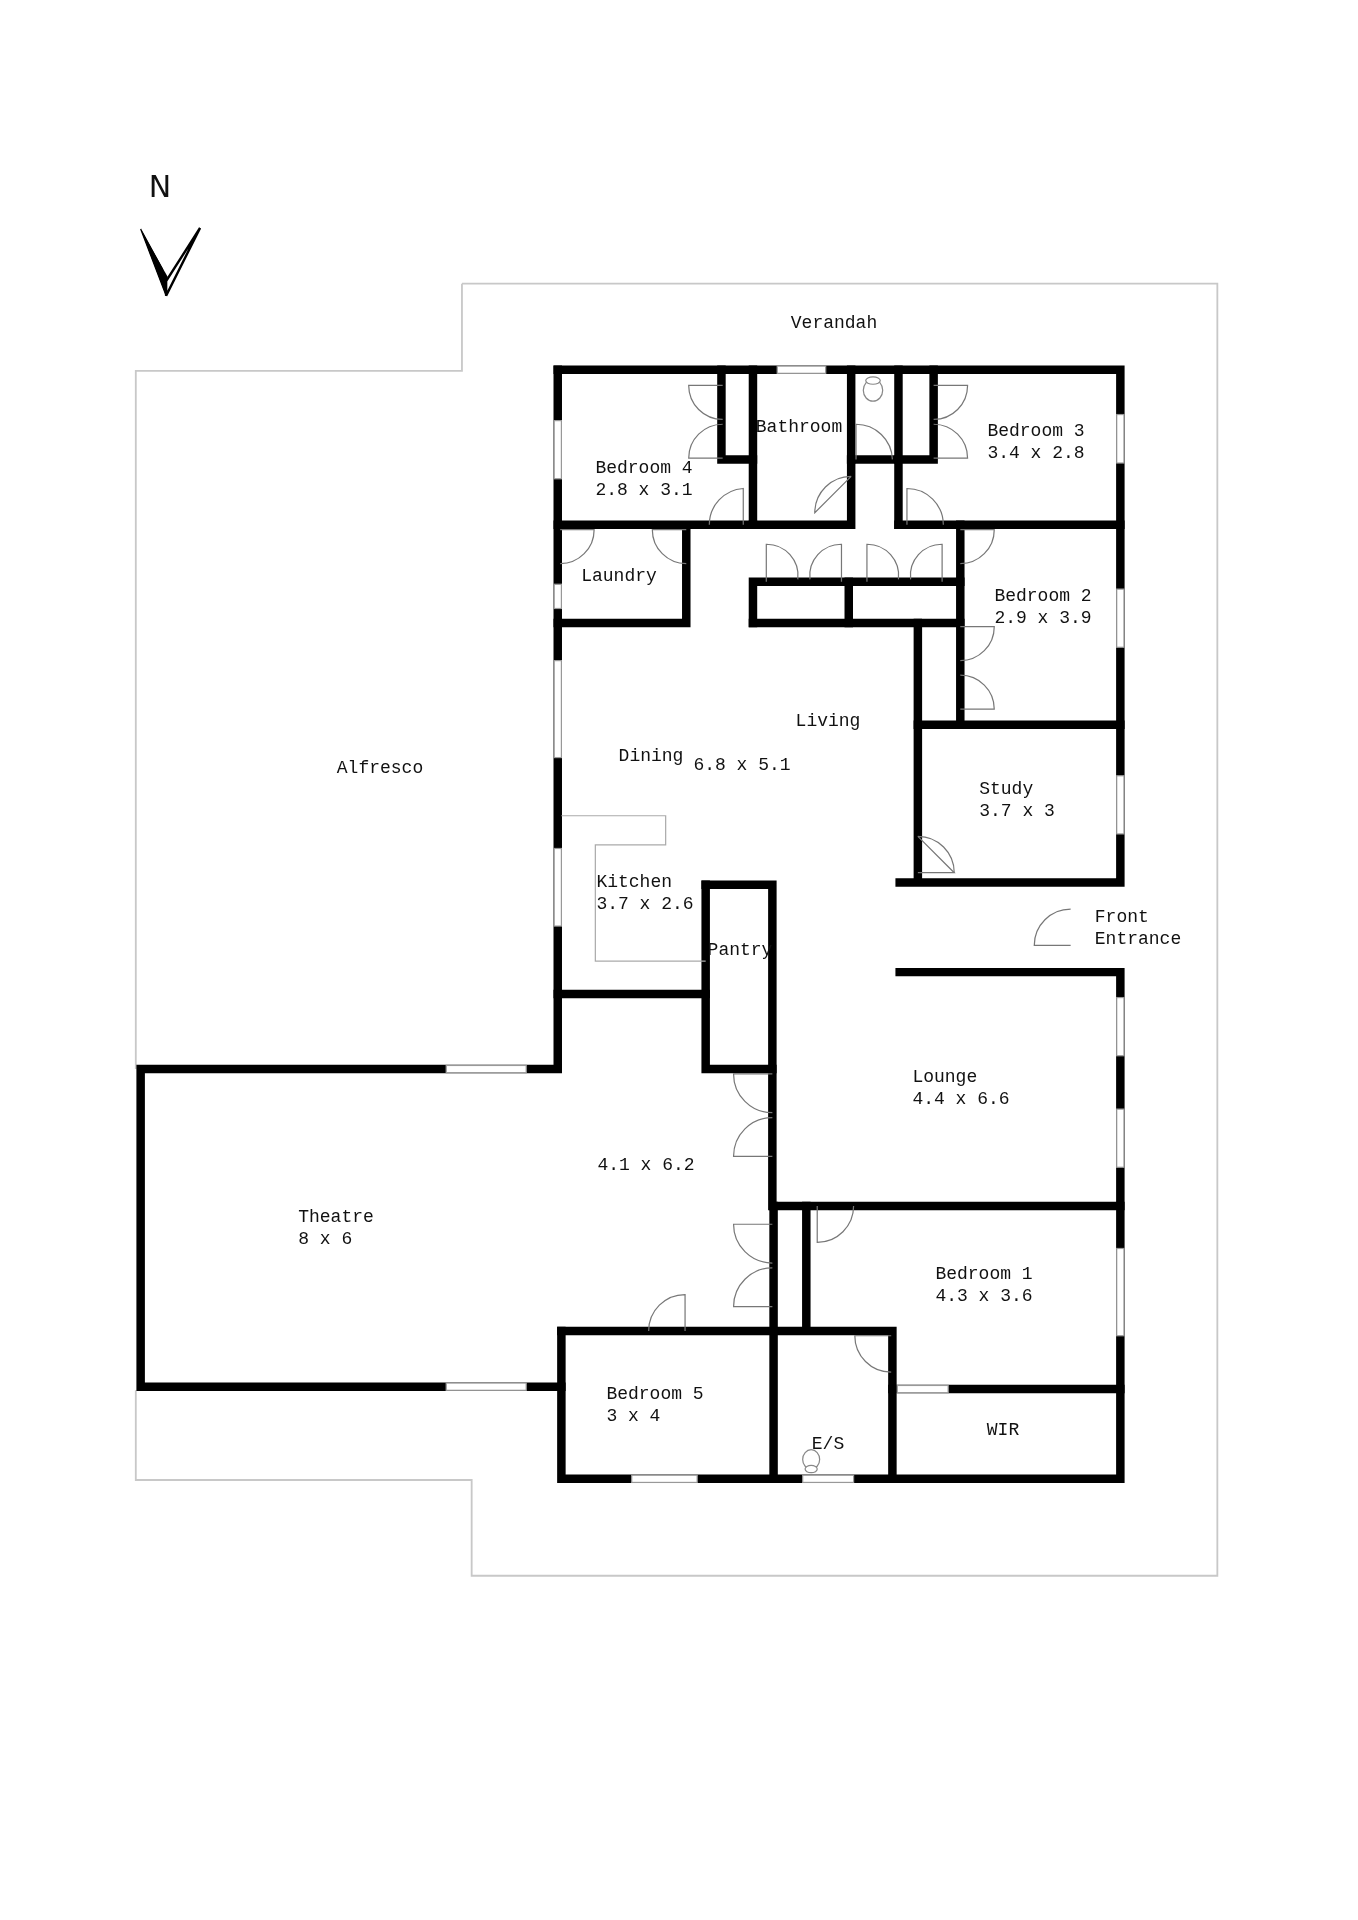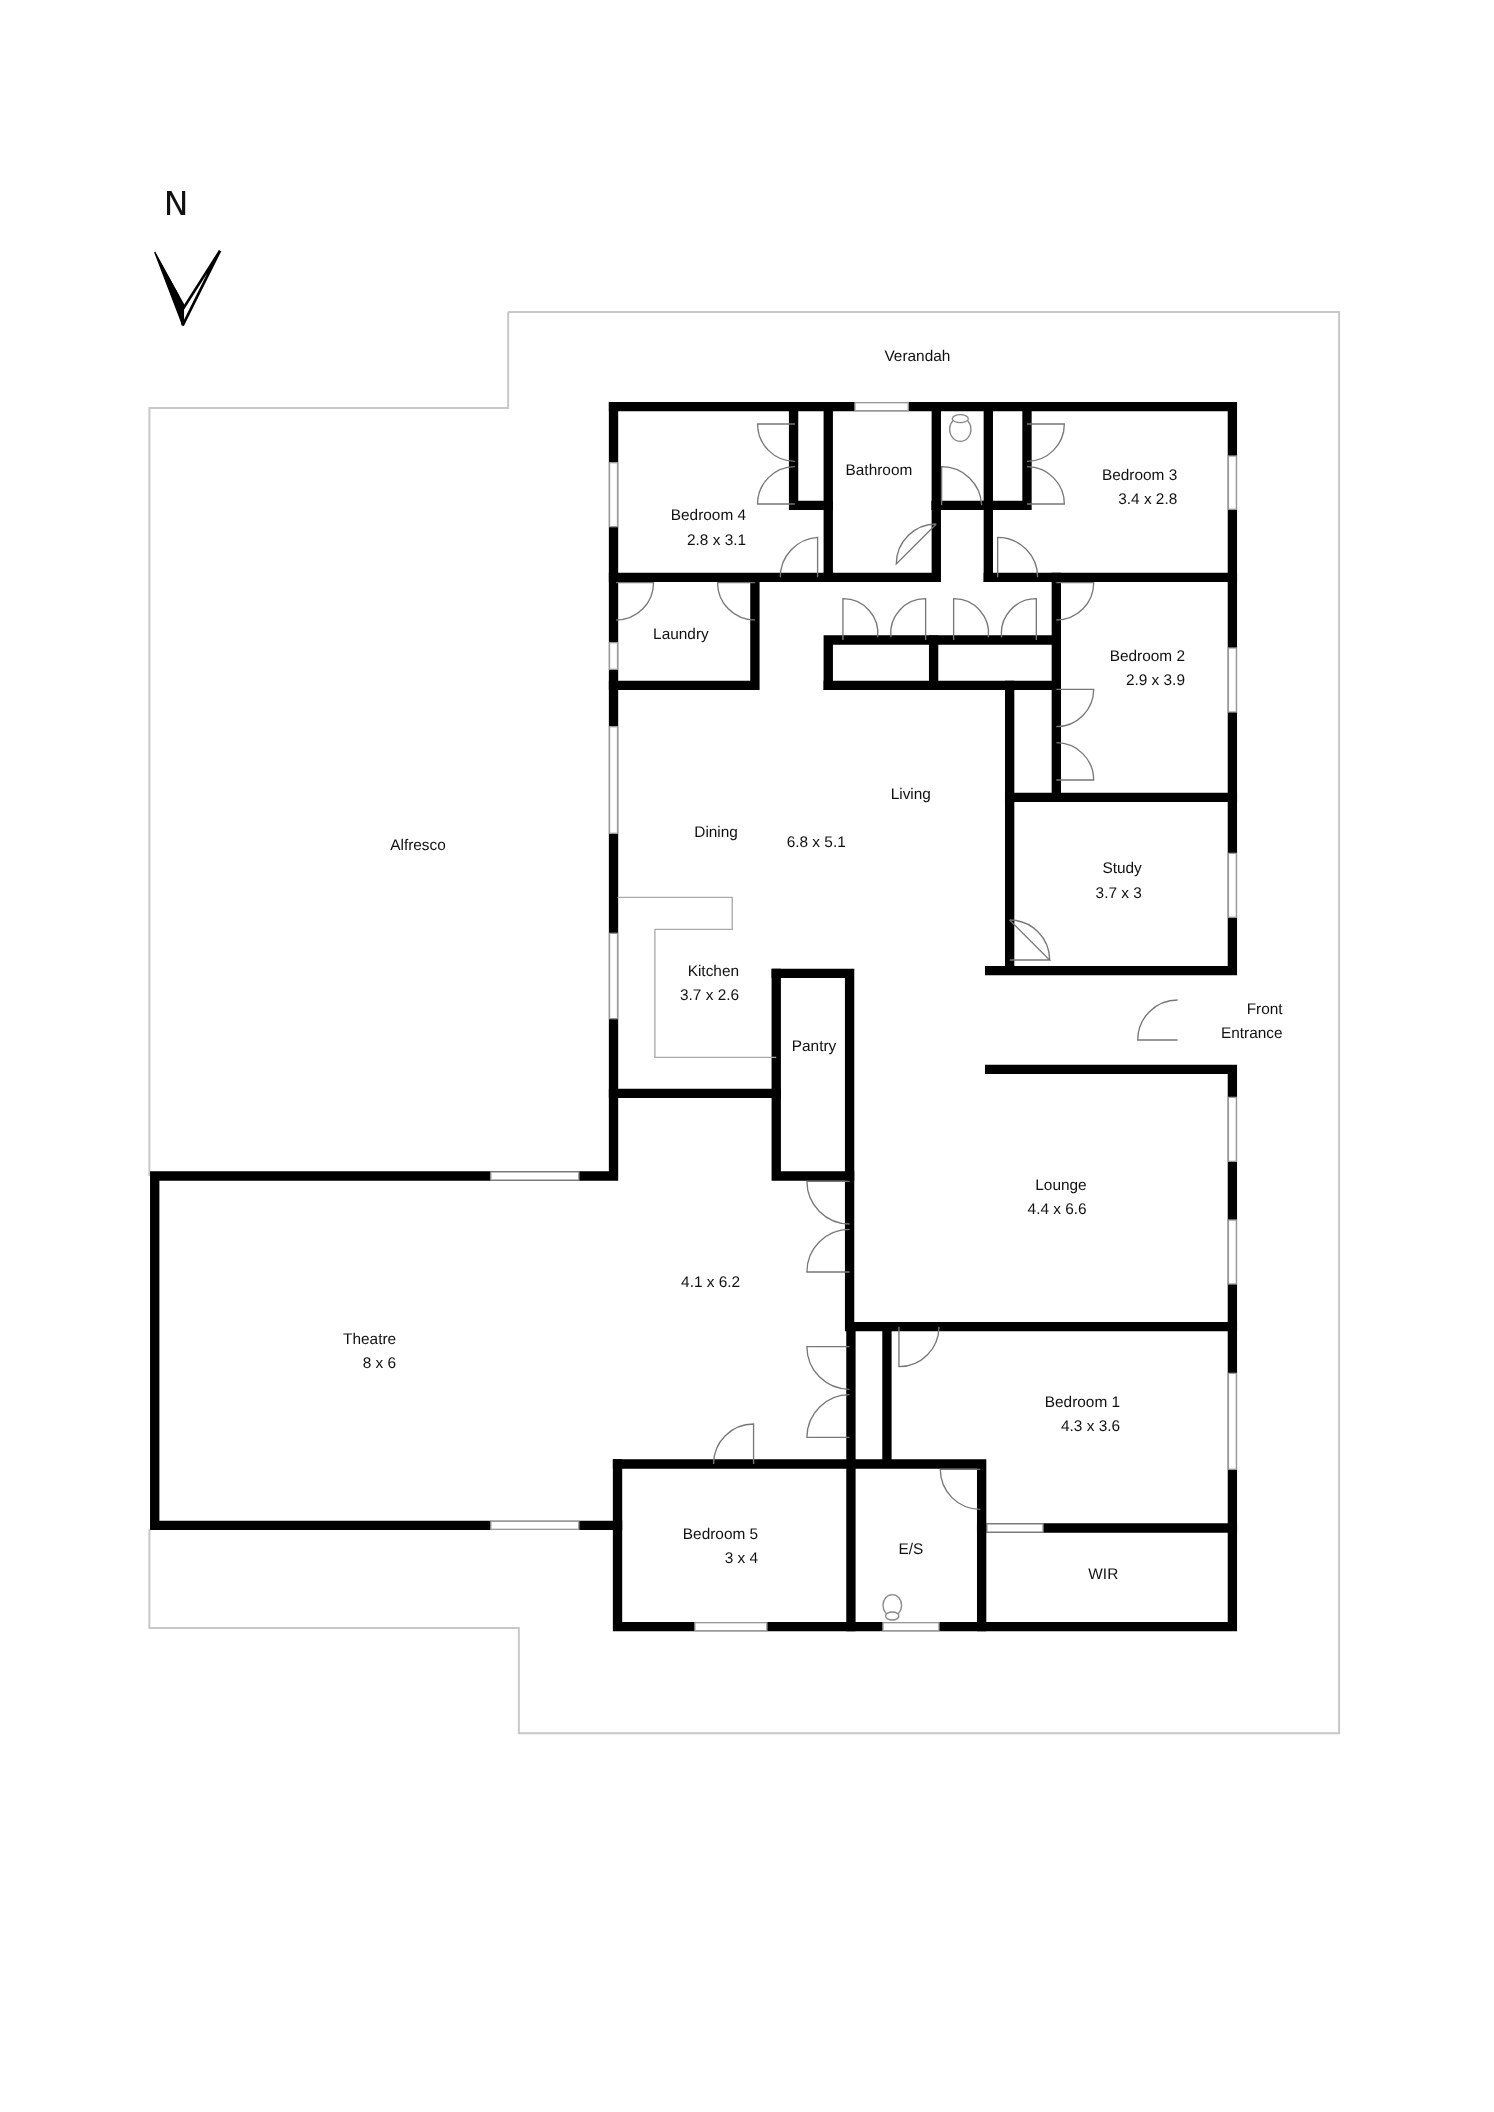--- a/index.html
+++ b/index.html
@@ -1,19 +1,19 @@
 <!DOCTYPE html>
 <html><head>
 <meta charset="utf-8">
 <style>
   html, body { margin:0; padding:0; background:#ffffff; }
   #page { position:relative; width:1358px; height:1920px; background:#ffffff; overflow:hidden; }
   #plan { position:absolute; left:0; top:0; width:1358px; height:1920px; }
-  .lbl { position:absolute; transform:translate(-50%,-50%); text-align:right; color:#111;
-         font-family:Liberation Sans, sans-serif; font-size:14px; line-height:22px; white-space:nowrap; }
+  .lbl { position:absolute; transform:translate(-50%,-50%); text-align:left; color:#111;
+         font-family:Liberation Mono, monospace; font-size:18px; line-height:22px; white-space:nowrap; }
   .lbl span { display:block; }
   .north { position:absolute; left:160px; top:186px; transform:translate(-50%,-50%);
            font-family:"DejaVu Sans", sans-serif; font-size:30px; color:#111; }
   .note { position:absolute; left:679px; top:1693px; transform:translate(-50%,-50%);
           font-family:"Liberation Sans", sans-serif; font-size:22px; letter-spacing:1.2px; color:#111; white-space:nowrap; }
 </style>
 </head>
 <body>
 
 <div id="page">
@@ -188,20 +188,20 @@
       <span>8 x 6</span>
     </div>
   <div class="lbl" style="left:984px;top:1285px">
       <span>Bedroom 1</span>
       <span>4.3 x 3.6</span>
     </div>
   <div class="lbl" style="left:655px;top:1405px">
       <span>Bedroom 5</span>
       <span>3 x 4</span>
     </div>
-  <div class="lbl" style="left:828px;top:1408px">
+  <div class="lbl" style="left:828px;top:1444px">
       <span>E/S</span>
     </div>
   <div class="lbl" style="left:1003px;top:1430px">
       <span>WIR</span>
     </div>
 
 </div>
 
 </body></html>

